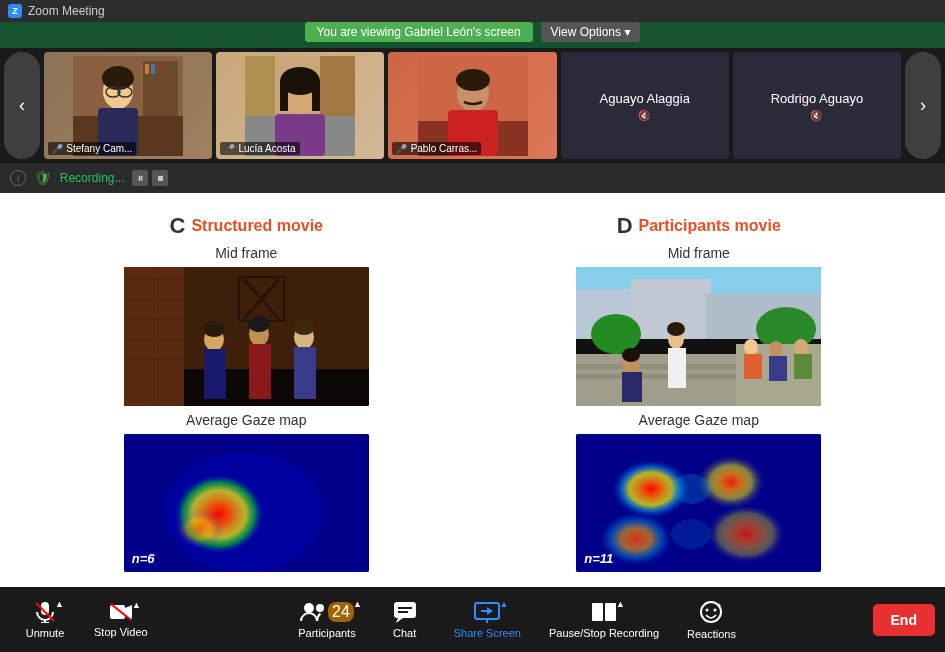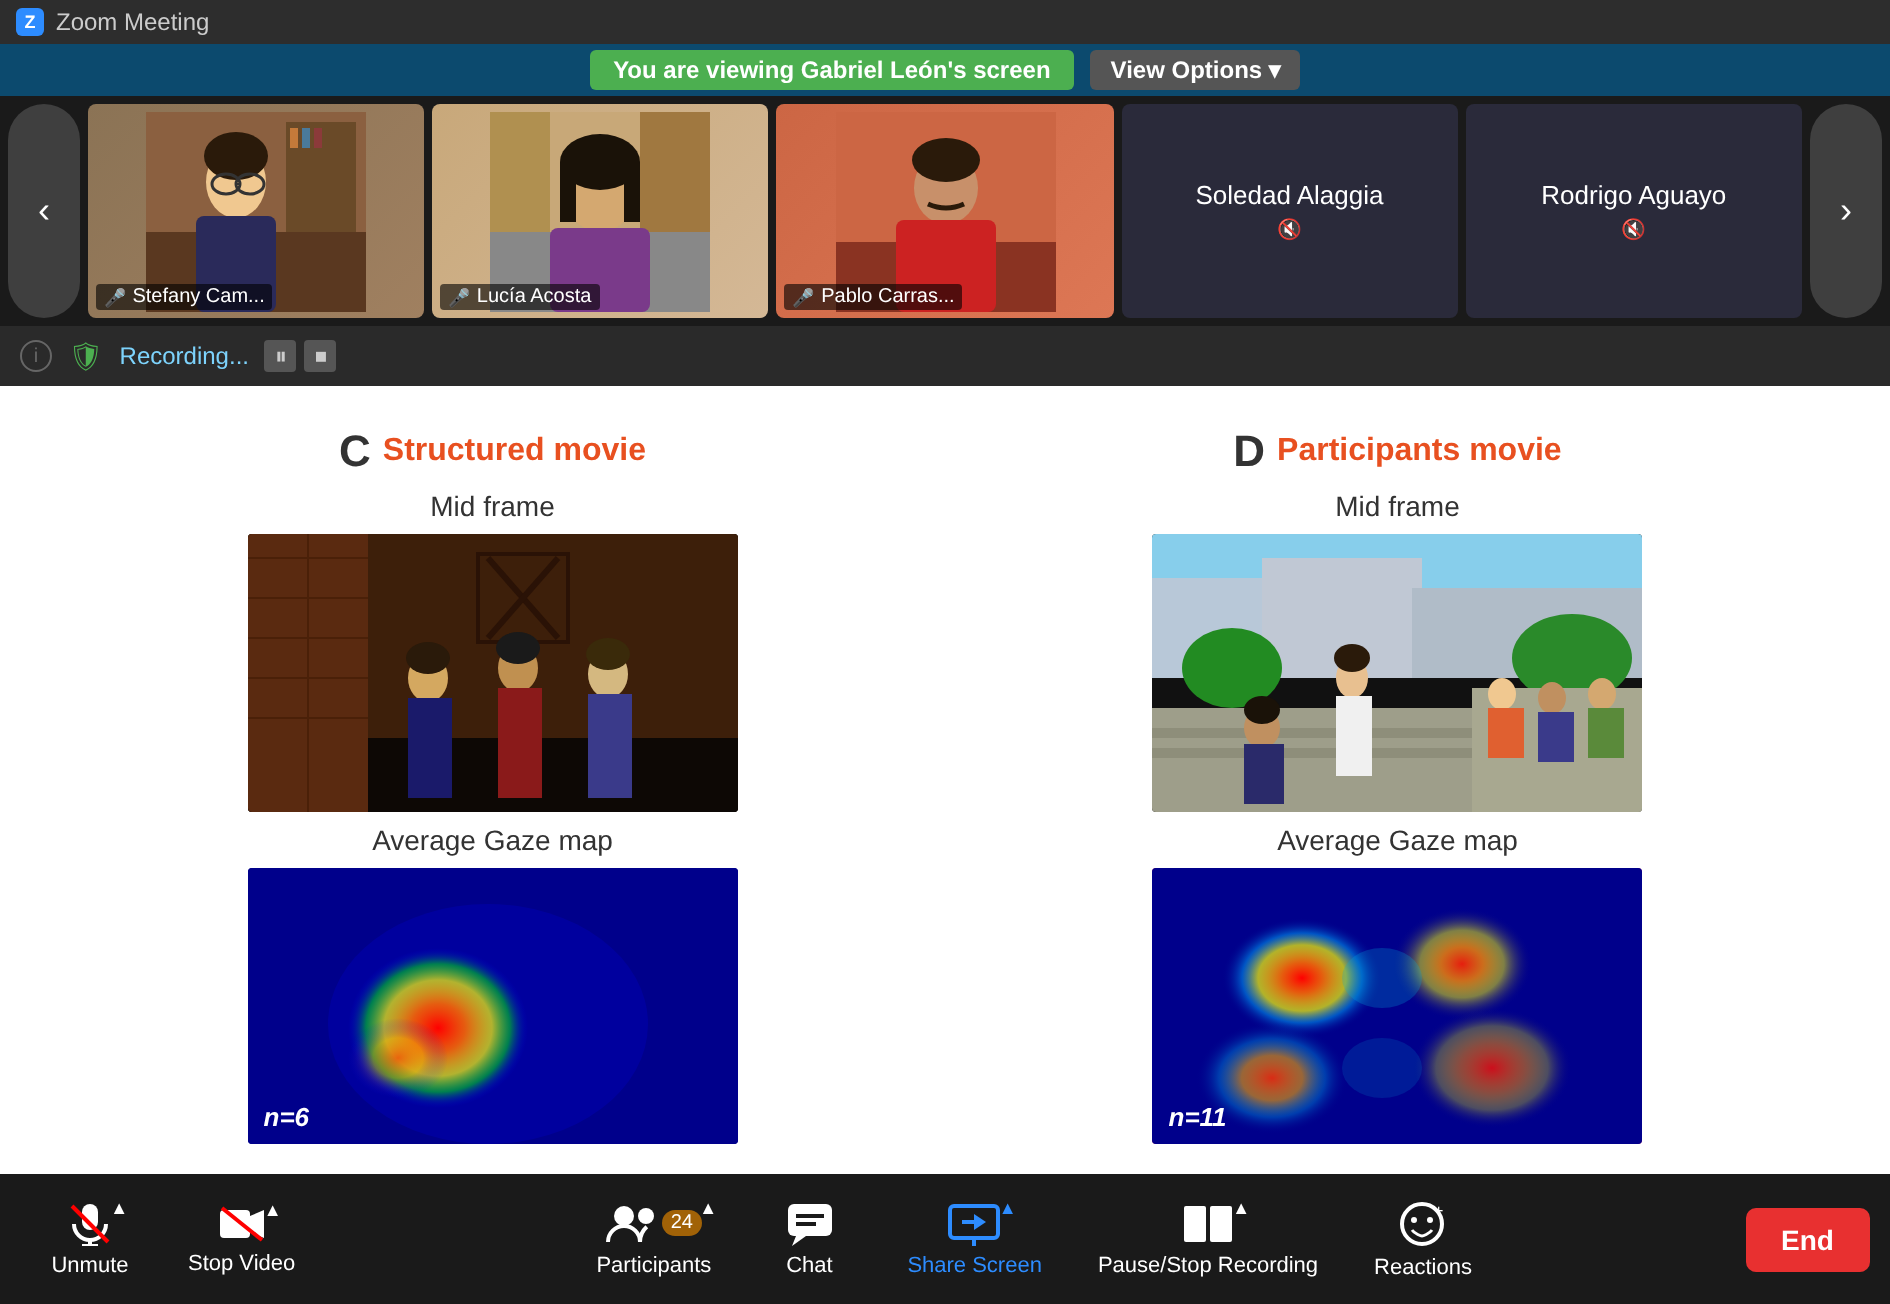--- a/index.html
+++ b/index.html
@@ -31,27 +31,26 @@
       display: inline-flex;
       align-items: center;
       justify-content: center;
       color: white;
       font-size: 9px;
       font-weight: bold;
     }
 
     
     #notification-bar {
-      background: #0c4a6e;
+      background: #14532d;
       height: 26px;
       display: flex;
-      align-items: center;
+      align-items: flex-start;
       justify-content: center;
       gap: 8px;
-      font-weight: bold;
     }
     #screen-share-notice {
       background: #4CAF50;
       color: white;
       font-size: 12px;
       padding: 3px 12px;
       border-radius: 3px;
     }
     #view-options-btn {
       background: #555;
@@ -165,21 +164,21 @@
       align-items: center;
       justify-content: center;
       font-size: 10px;
       color: #666;
     }
     #recording-bar .shield-icon {
       color: #4CAF50;
       font-size: 14px;
     }
     #recording-bar .recording-text {
-      color: #7dd3fc;
+      color: #22c55e;
     }
     #recording-bar .rec-controls {
       display: flex;
       gap: 4px;
     }
     #recording-bar .rec-btn {
       width: 16px;
       height: 16px;
       background: #555;
       border-radius: 2px;
@@ -437,21 +436,21 @@
           <path d="M46 46 Q55 50 64 46" stroke="#2a1a0a" stroke-width="2.5" fill="none"></path>
         </svg>
       </div>
       <div class="participant-label">
         <span class="mic-icon">🎤</span>
         <span>Pablo Carras...</span>
       </div>
     </div>
 
     <div class="name-only-participant">
-      <span>Soledad Alaggia</span>
+      <span>Aguayo Alaggia</span>
       <span class="muted-icon">🔇</span>
     </div>
 
     <div class="name-only-participant">
       <span>Rodrigo Aguayo</span>
       <span class="muted-icon">🔇</span>
     </div>
 
     <div class="nav-arrow">›</div>
   </div>
@@ -674,21 +673,21 @@
 
 
       <div class="toolbar-item">
         <div class="icon-wrap">
           <svg width="26" height="22" viewBox="0 0 26 22" fill="white">
             <circle cx="9" cy="7" r="5" fill="white"></circle>
             <path d="M1 20c0-4.4 3.6-8 8-8s8 3.6 8 8" stroke="white" stroke-width="2" fill="none"></path>
             <circle cx="20" cy="7" r="4" fill="white"></circle>
             <path d="M17 20c0-3 1.3-5.7 3.4-7.6" stroke="white" stroke-width="2" fill="none"></path>
           </svg>
-          <span style="font-size:10px;background:#a16207;border-radius:8px;padding:1px 4px;margin-left:2px;">24</span>
+          <span style="font-size:16px;background:#a16207;border-radius:8px;padding:1px 4px;margin-left:2px;">24</span>
           <span class="caret">▲</span>
         </div>
         <span>Participants</span>
       </div>
 
       <div class="toolbar-item">
         <div class="icon-wrap">
           <svg width="24" height="22" viewBox="0 0 24 22" fill="white">
             <rect x="1" y="1" width="22" height="16" rx="3" fill="white"></rect>
             <polygon points="5,17 3,22 10,17" fill="white"></polygon>

